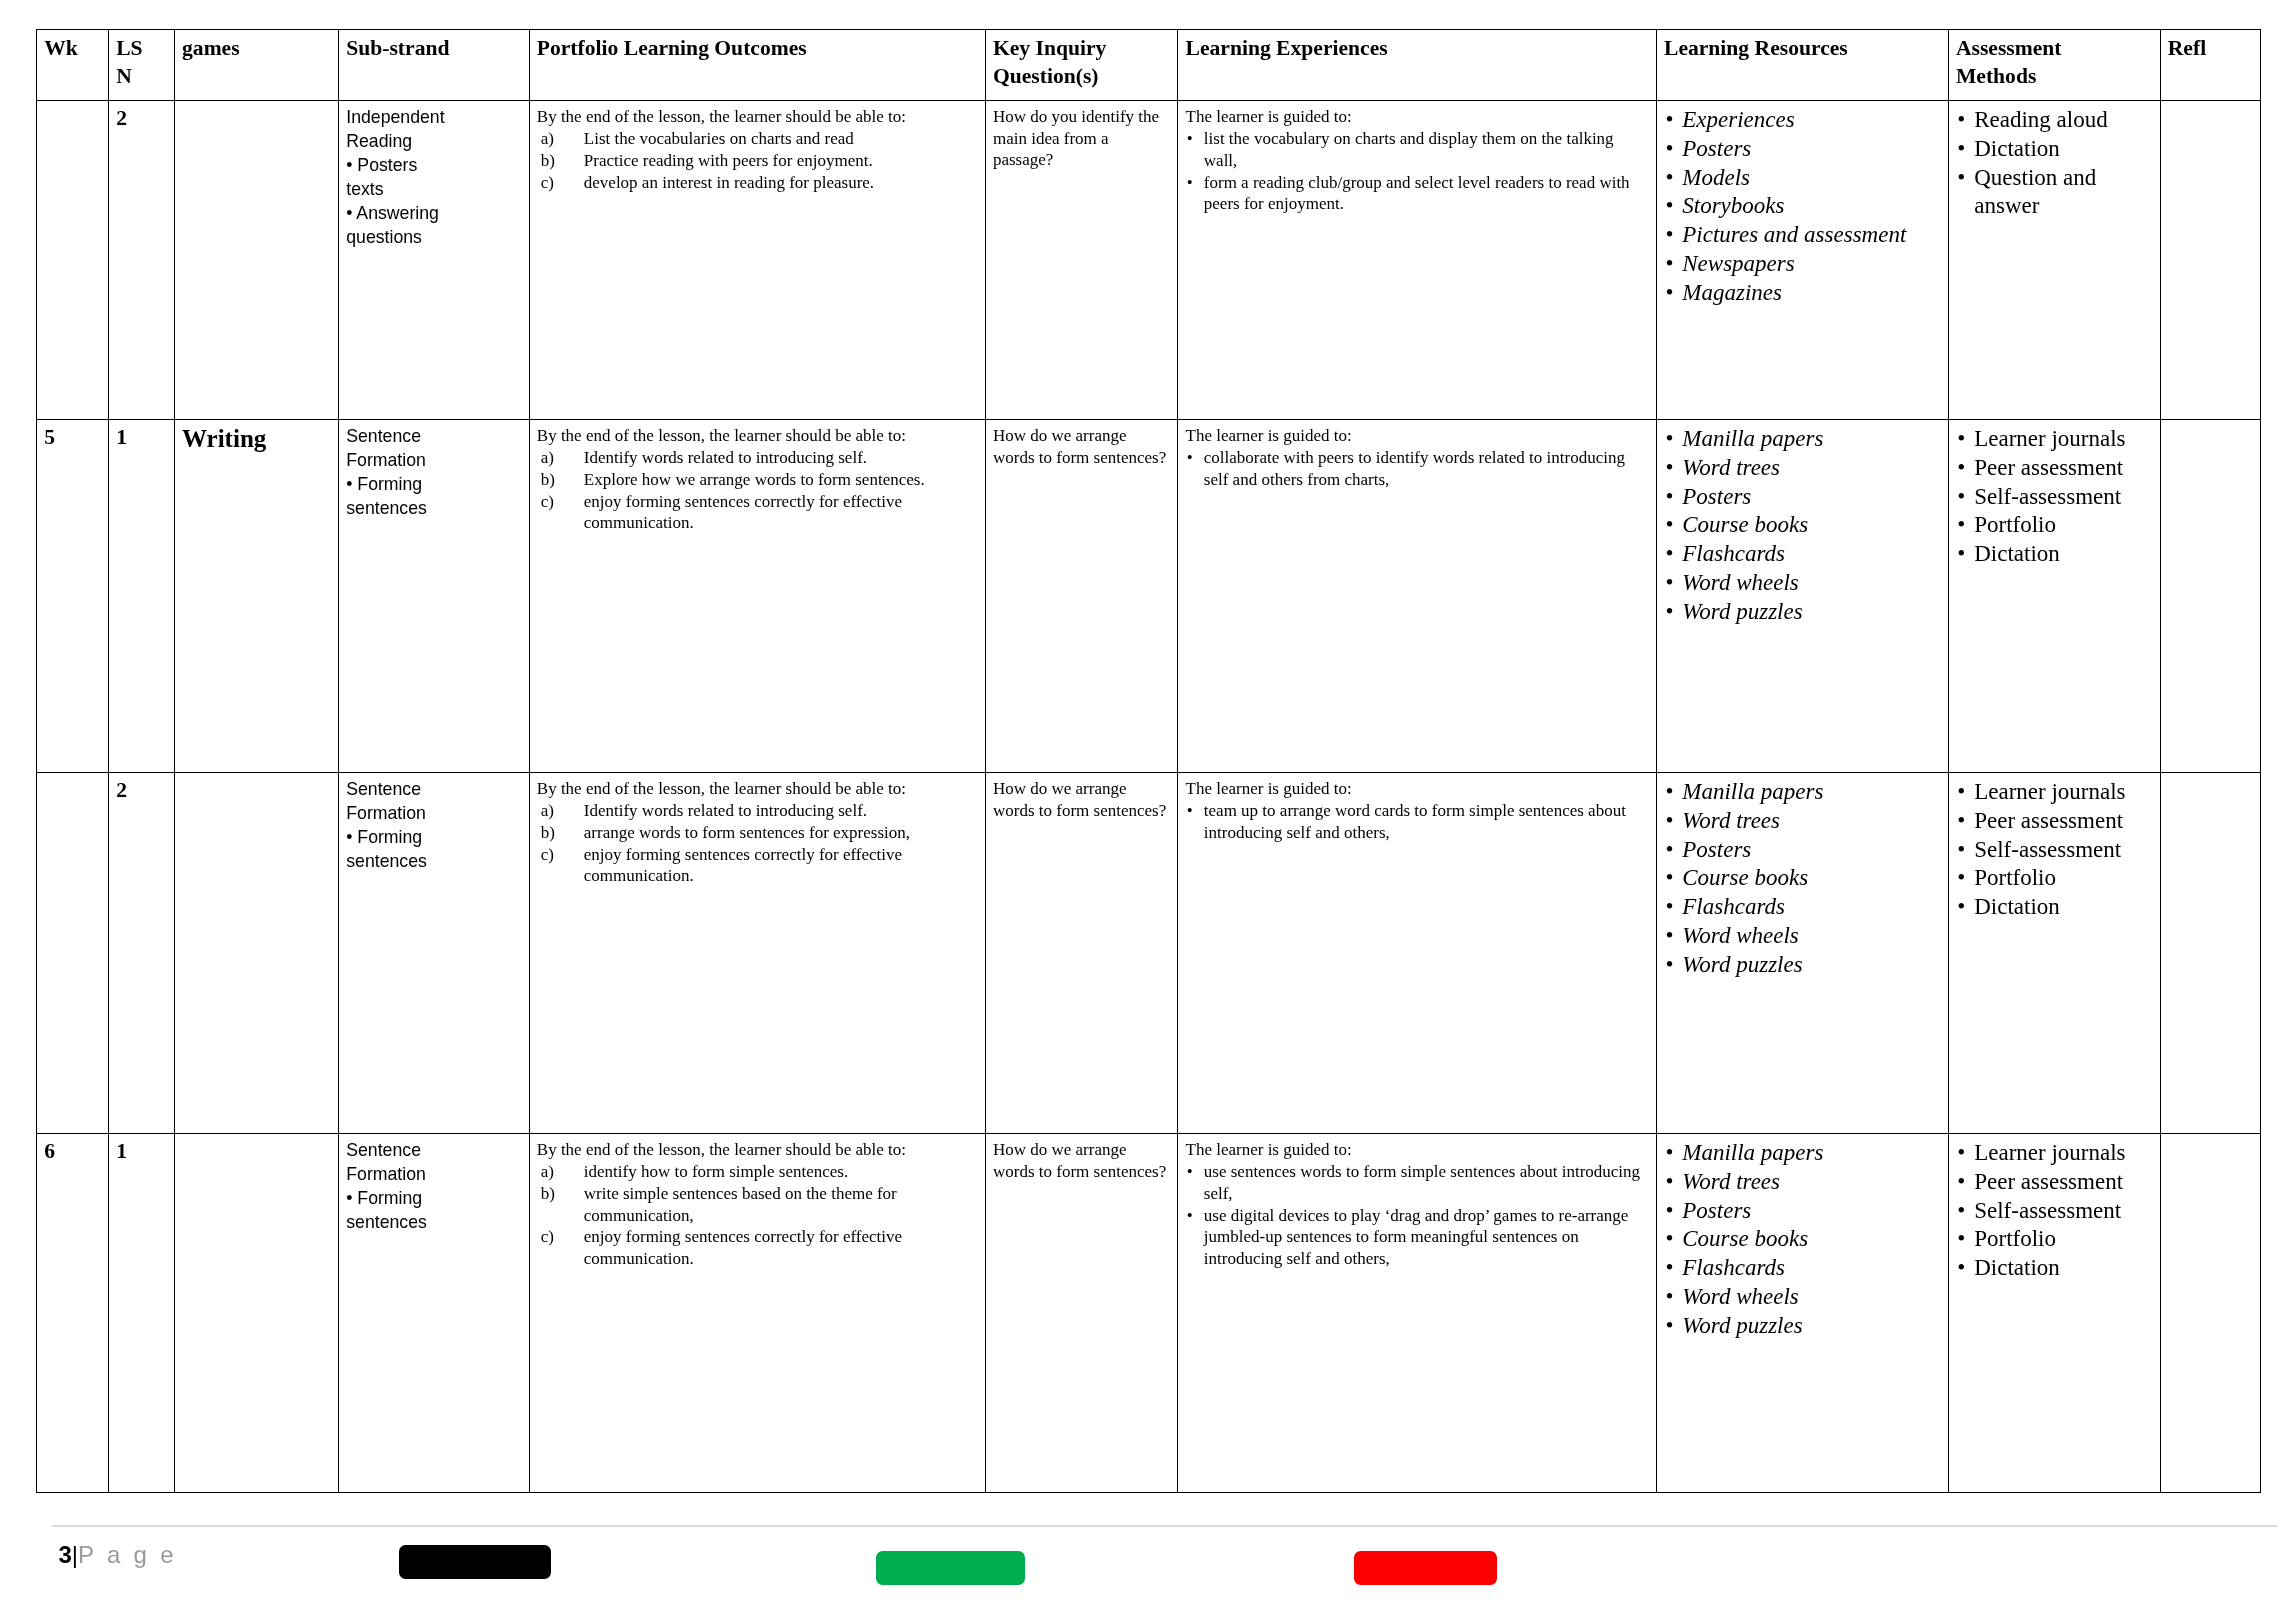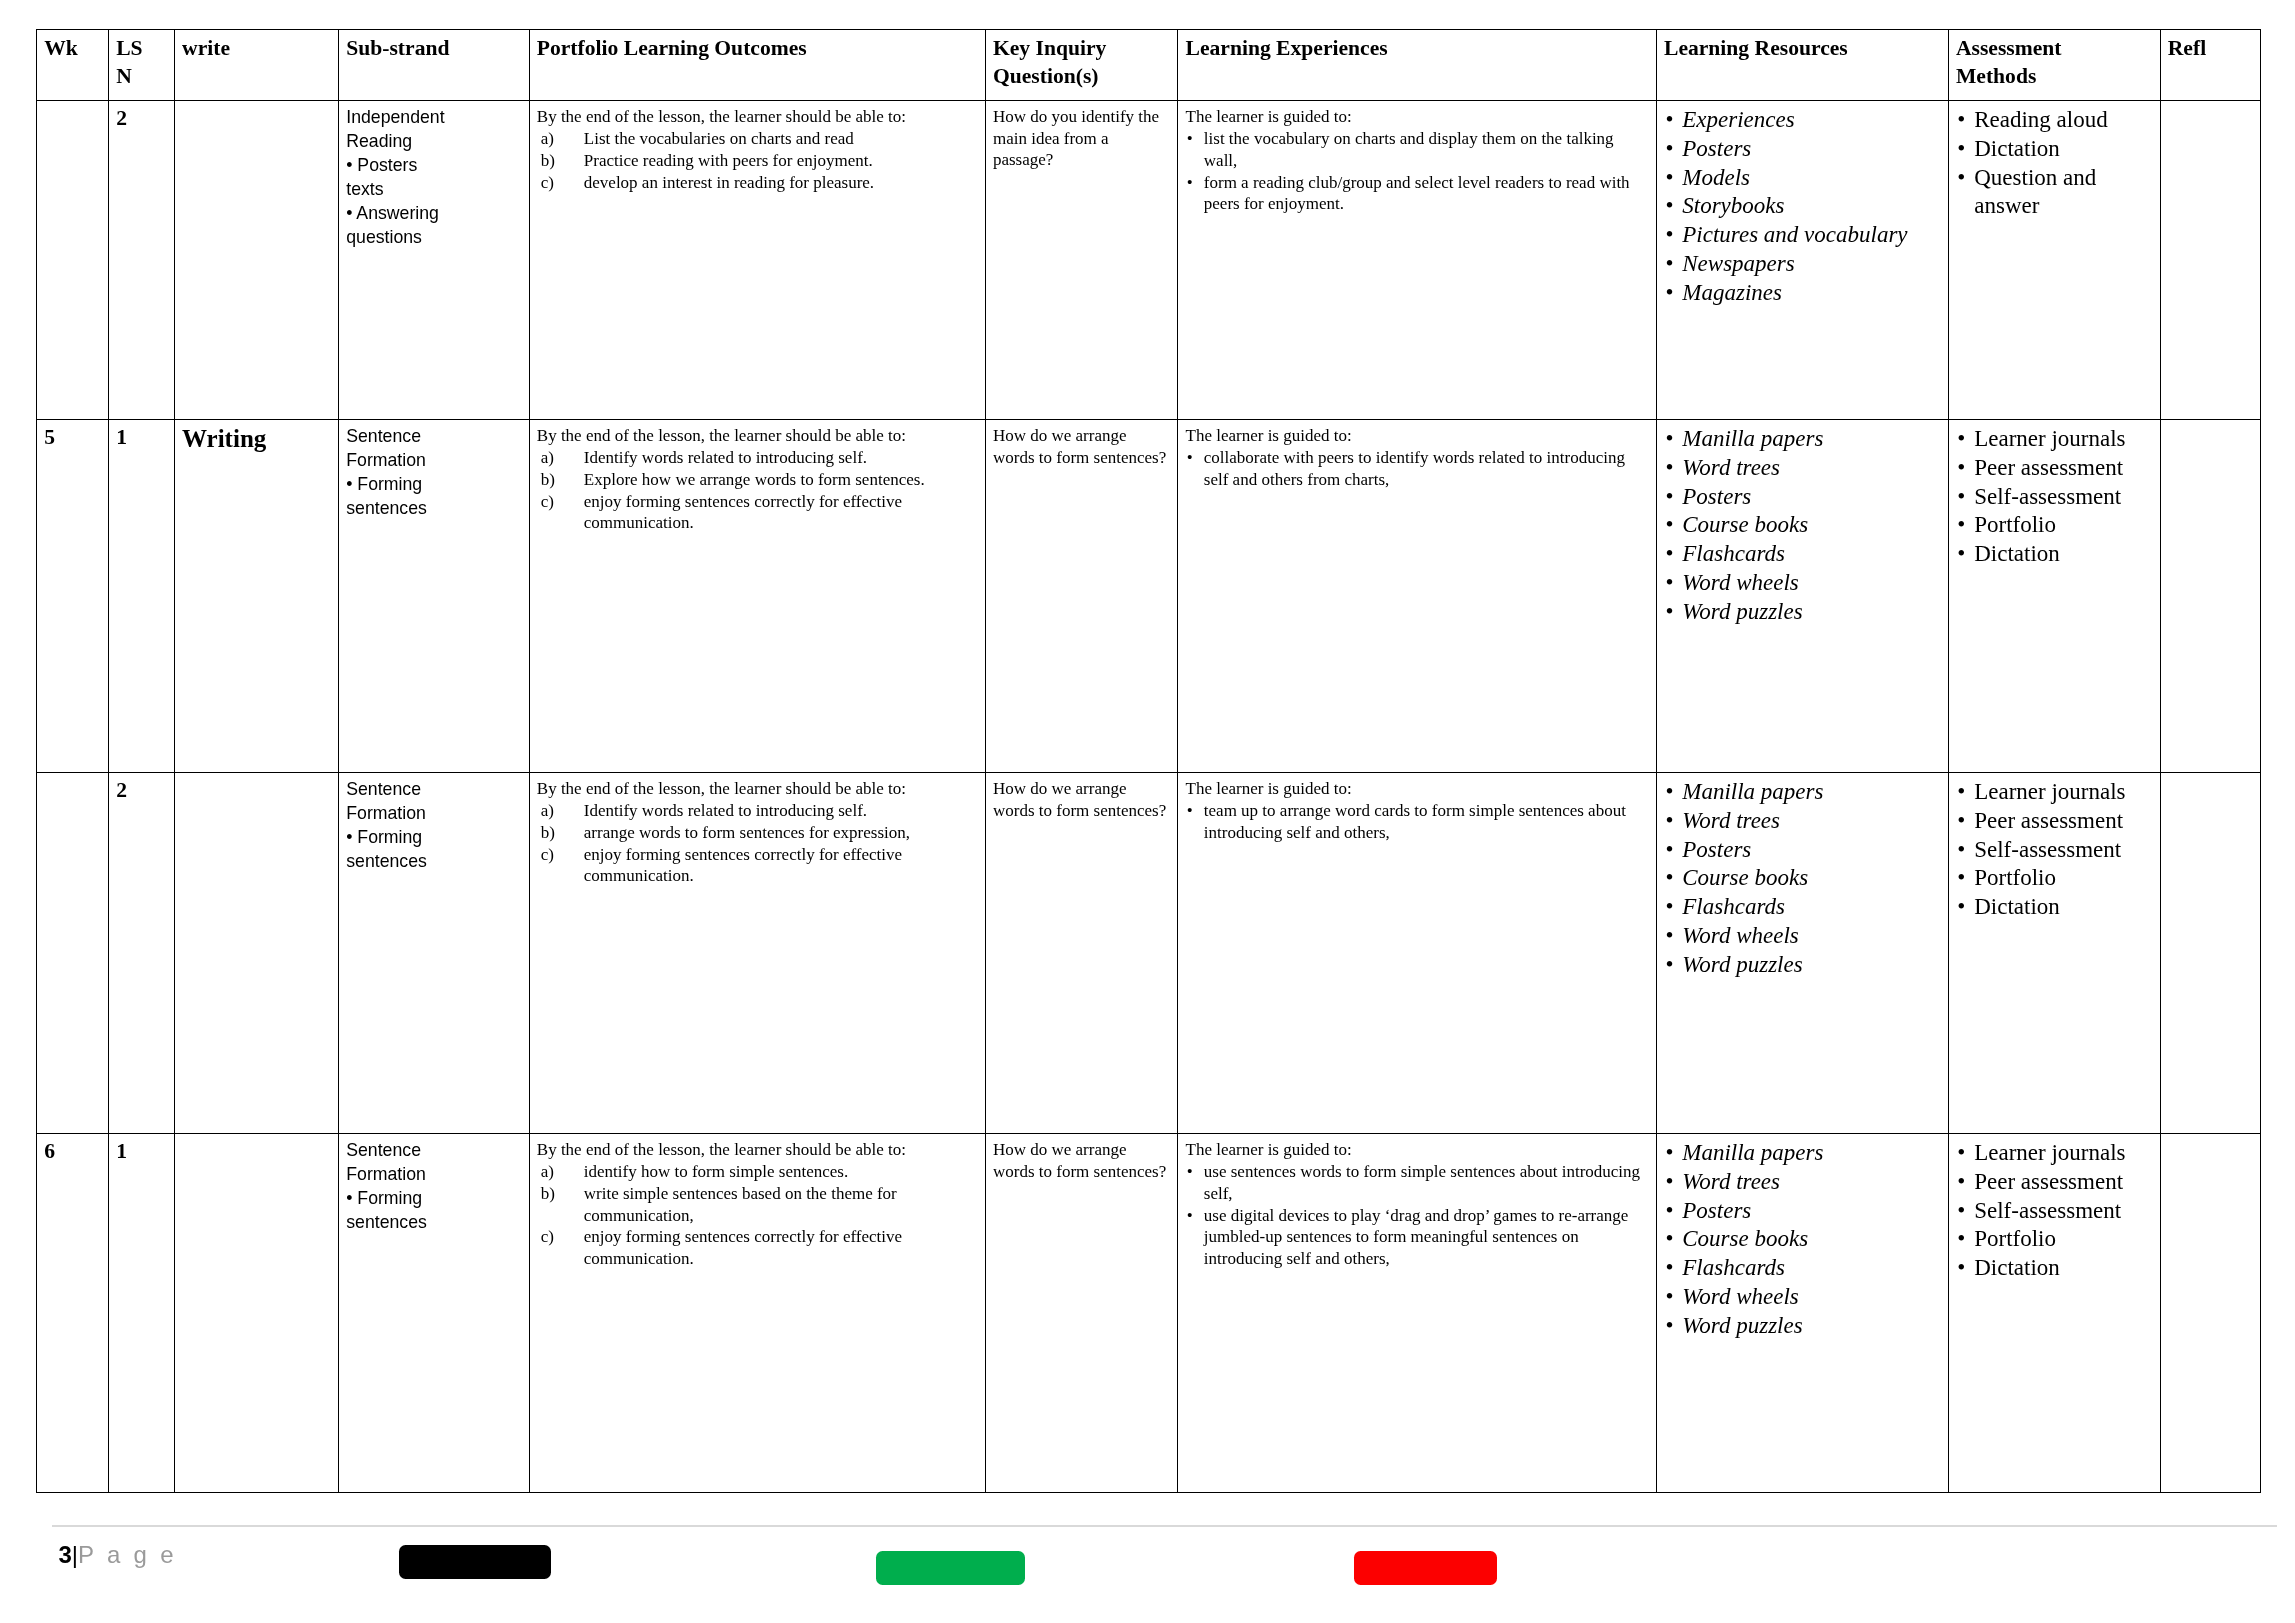--- a/index.html
+++ b/index.html
@@ -206,21 +206,21 @@
       <col class="c-asm">
         <col class="c-refl">
     </colgroup>
     <thead>
       <tr>
         <th><span>Wk</span></th>
         <th>
           <span>LS</span><br>
           <span>N</span>
         </th>
-        <th><span>write</span></th>
+        <th><span>games</span></th>
         <th><span>Sub-strand</span></th>
         <th><span>Portfolio Learning Outcomes</span></th>
         <th>
           <span>Key Inquiry</span><br>
           <span>Question(s)</span>
         </th>
         <th><span>Learning Experiences</span></th>
         <th><span>Learning Resources</span></th>
         <th>
           <span>Assessment</span><br>
@@ -263,21 +263,21 @@
                 <li>form a reading club/group and select level readers to read with peers for enjoyment.</li>
               </ul>
           </div>
         </td>
         <td class="resources">
           <ul class="bullets bodytext-tight">
               <li>Experiences</li>
               <li>Posters</li>
               <li>Models</li>
               <li>Storybooks</li>
-              <li>Pictures and vocabulary</li>
+              <li>Pictures and assessment</li>
               <li>Newspapers</li>
               <li>Magazines</li>
             </ul>
         </td>
         <td>
           <ul class="bullets bodytext-tight">
               <li>Reading aloud</li>
               <li>Dictation</li>
               <li>Question and answer</li>
             </ul>

